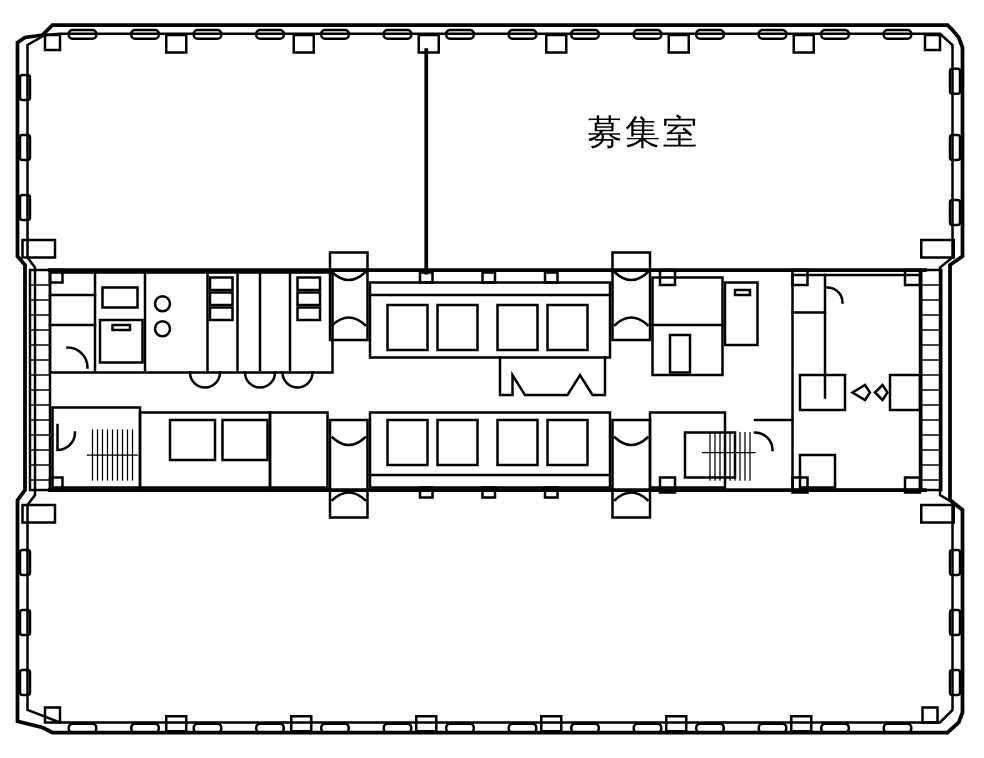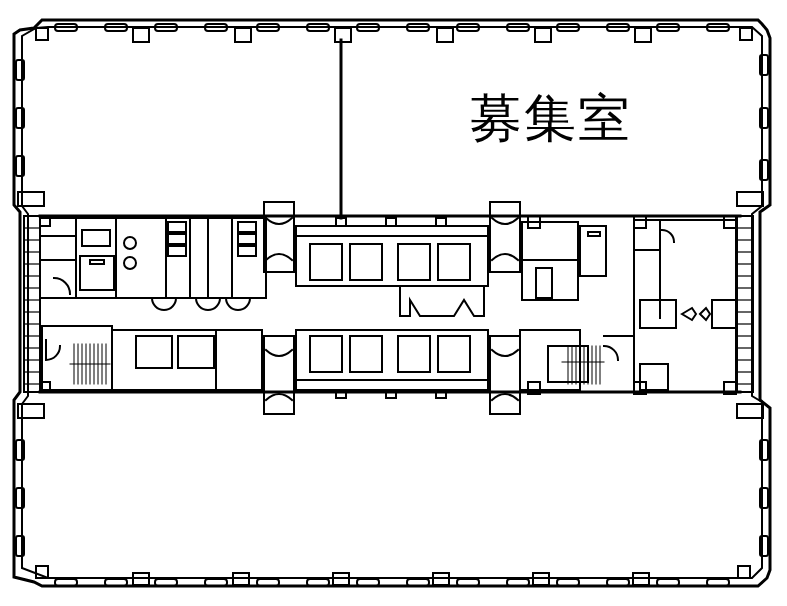--- a/index.html
+++ b/index.html
@@ -1,20 +1,20 @@
 <!DOCTYPE html>
 <html><head>
 <meta charset="utf-8">
 <style>
   html, body { margin:0; padding:0; background:#ffffff; }
   body { width:787px; height:606px; position:relative; overflow:hidden; font-family:"DejaVu Sans", sans-serif; }
   #plan { position:absolute; left:0; top:0; }
   .room-label {
     position:absolute; left:470px; top:92px;
-    font-family:"DejaVu Sans", sans-serif; font-size:52px; color:#000;
+    font-family:"DejaVu Sans", sans-serif; font-size:28px; color:#000;
     letter-spacing:2px; line-height:1;
   }
 </style>
 </head>
 <body>
 
 <svg id="plan" width="787" height="606" viewBox="0 0 787 606" xmlns="http://www.w3.org/2000/svg">
   <g fill="none" stroke="#000" stroke-linecap="square">
 
     <g>

